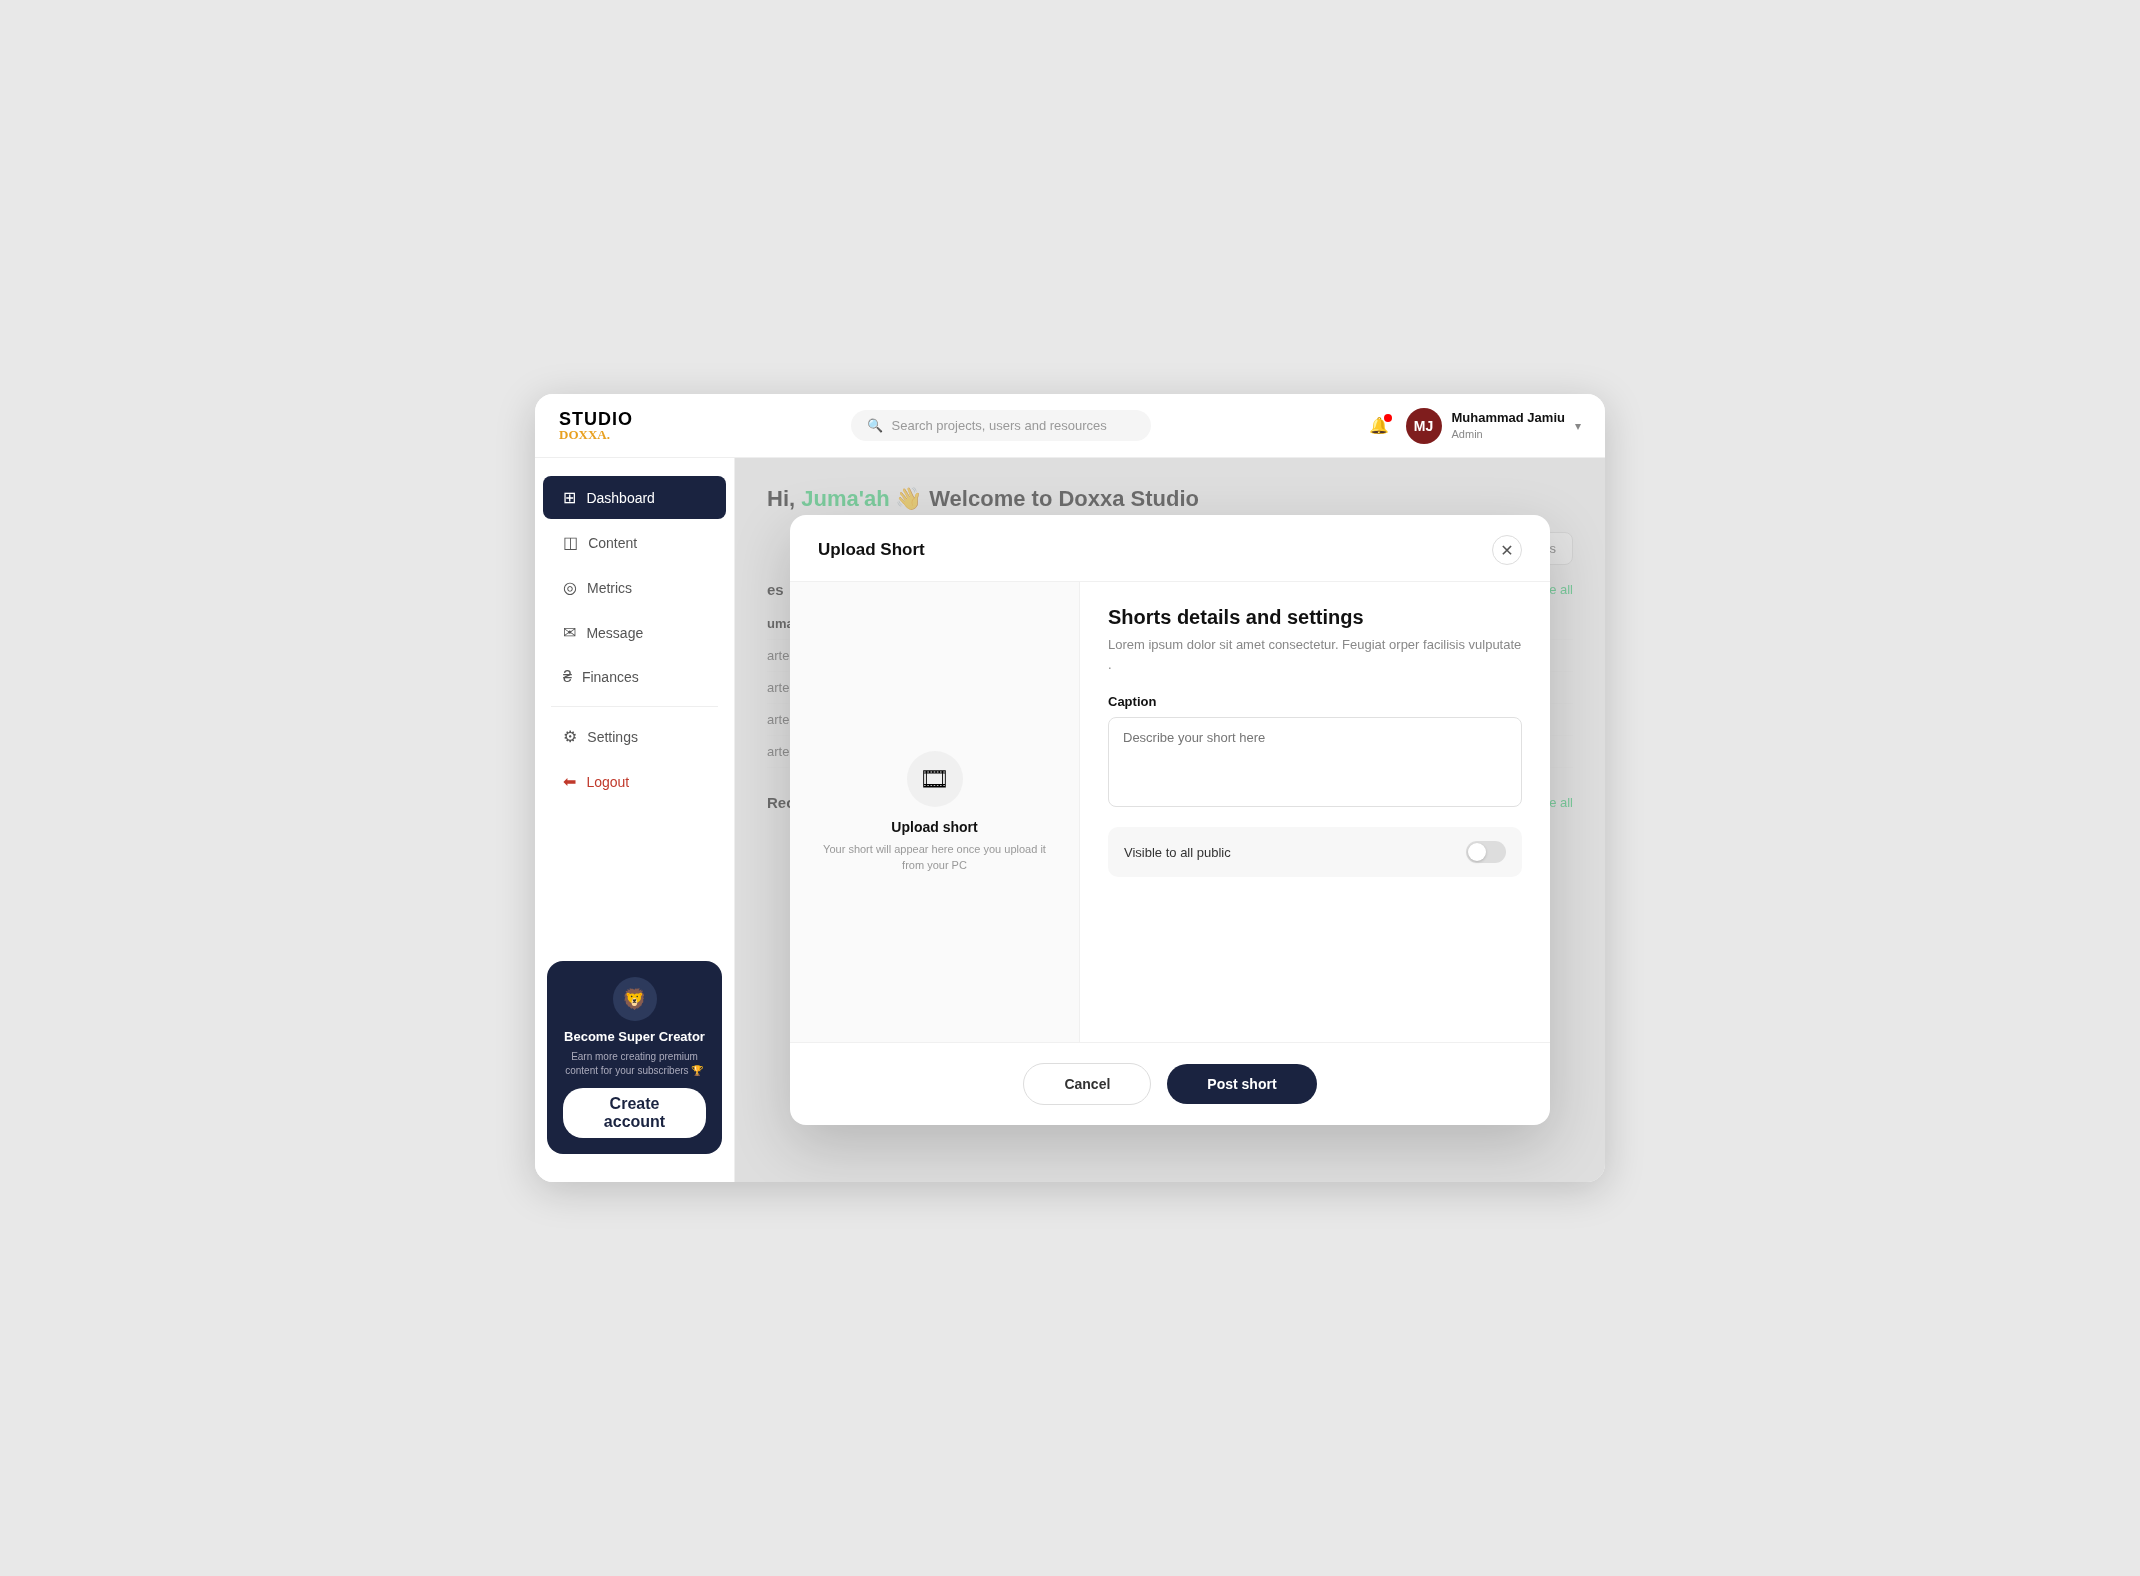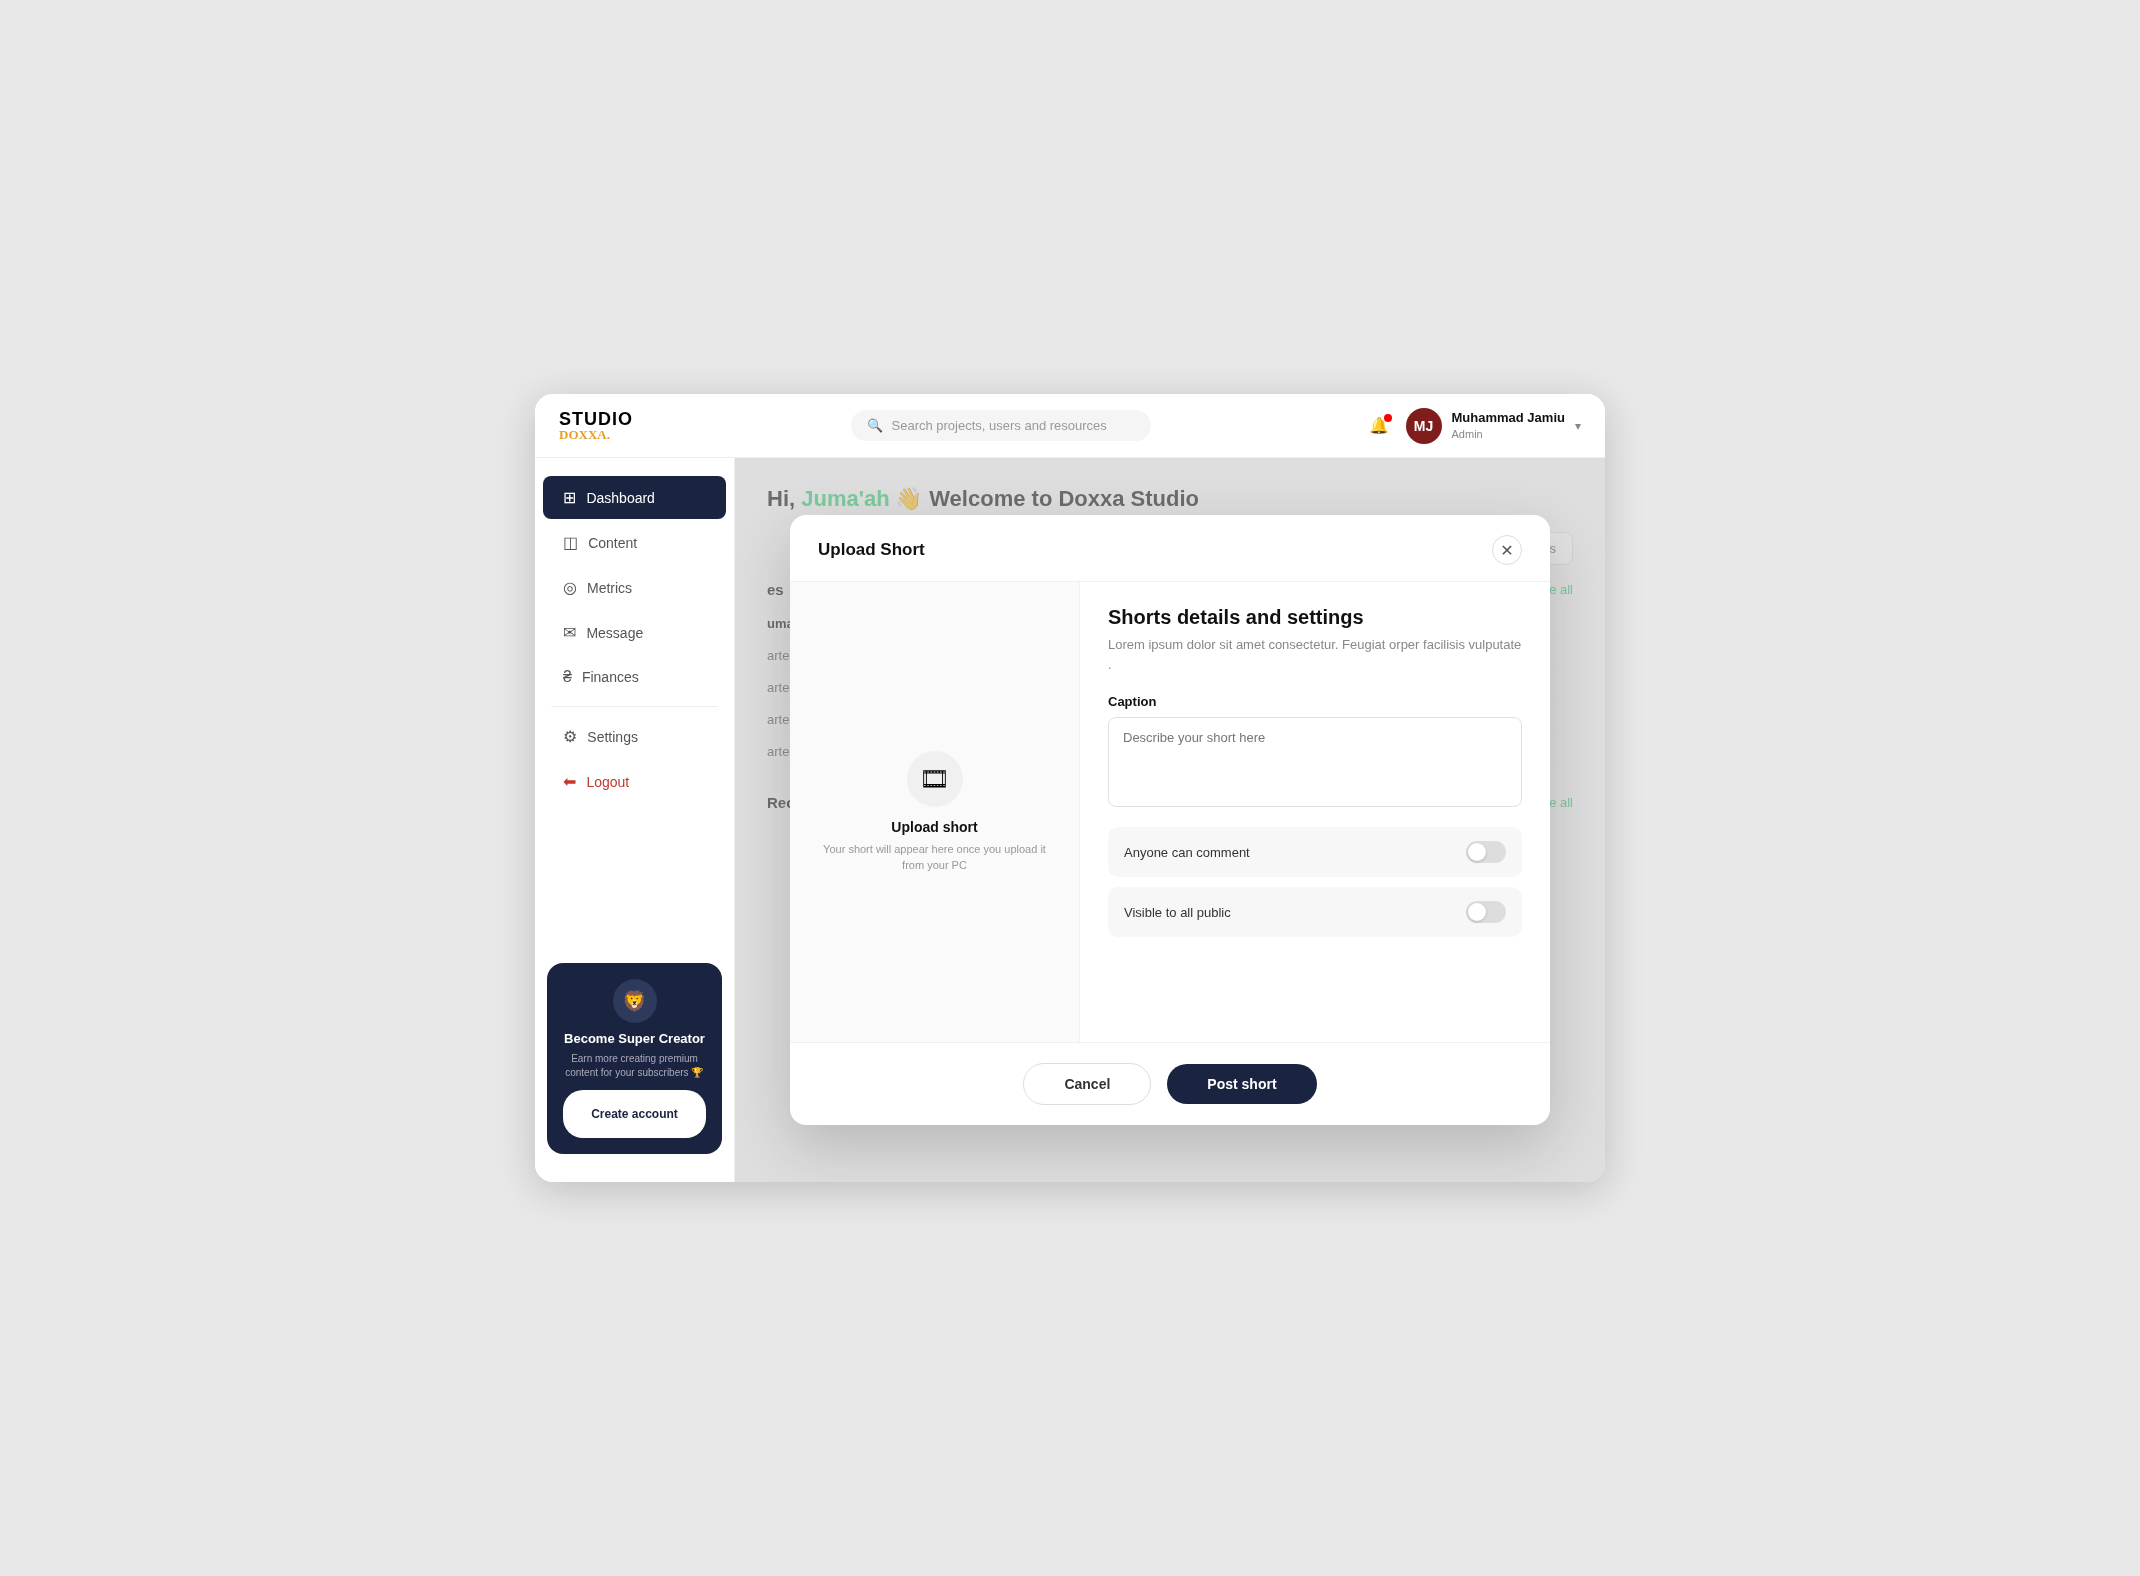--- a/index.html
+++ b/index.html
@@ -184,22 +184,22 @@
       font-size: 10px;
       color: #aab;
       line-height: 1.4;
       margin-bottom: 10px;
     }
     .create-account-btn {
       background: #fff;
       color: #1a2340;
       border: none;
       border-radius: 20px;
-      padding: 17px 16px;
-      font-size: 12px;
+      padding: 7px 16px;
+      font-size: 16px;
       font-weight: 600;
       cursor: pointer;
       width: 100%;
     }
 
     
     .content-area {
       flex: 1;
       overflow-y: auto;
       padding: 28px 32px;
@@ -593,24 +593,20 @@
                 <div class="upload-hint">Your short will appear here once you upload it from your PC</div>
               </div>
 
               <div class="settings-panel">
                 <div class="settings-title">Shorts details and settings</div>
                 <div class="settings-desc">Lorem ipsum dolor sit amet consectetur. Feugiat orper facilisis vulputate .</div>
 
                 <div class="field-label">Caption</div>
                 <textarea class="caption-textarea" placeholder="Describe your short here" style=""></textarea>
 
-                <div class="toggle-row">
-                  <span class="toggle-label">Anyone can comment</span>
-                  <div class="toggle-switch"></div>
-                </div>
 
                 <div class="toggle-row">
                   <span class="toggle-label">Visible to all public</span>
                   <div class="toggle-switch"></div>
                 </div>
               </div>
             </div>
 
             <div class="modal-footer">
               <button class="cancel-btn">Cancel</button>

